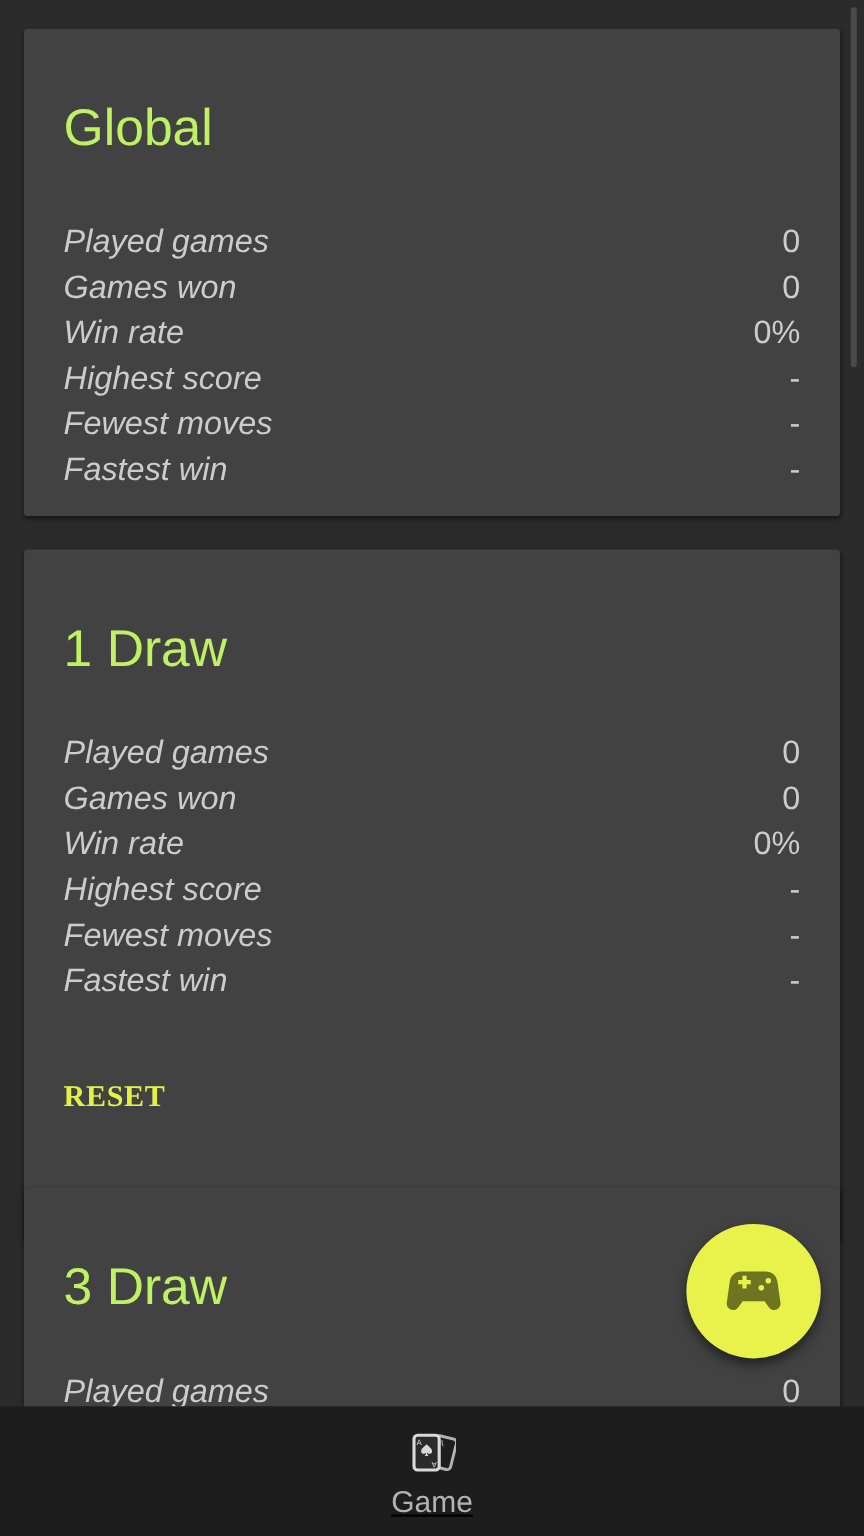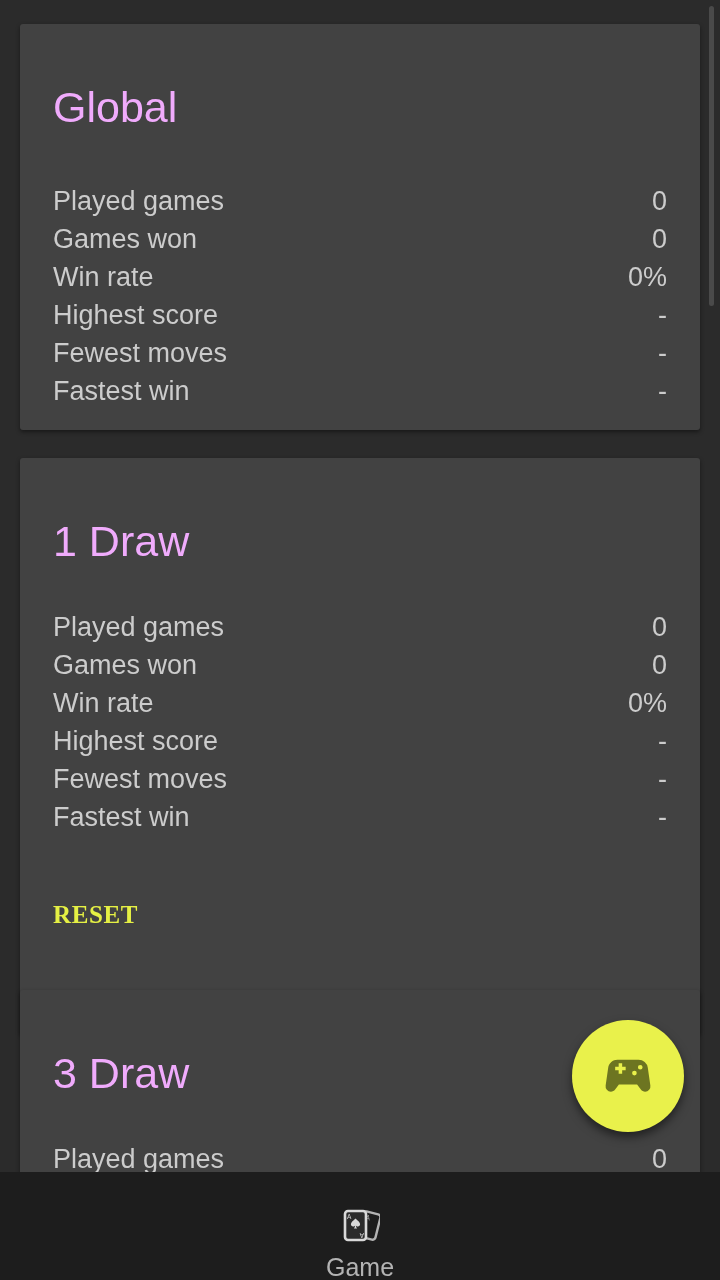--- a/index.html
+++ b/index.html
@@ -32,21 +32,21 @@
     width: 680px;
     background: #424242;
     border-radius: 3px;
     box-shadow: 0 2px 4px rgba(0,0,0,0.45);
     box-sizing: border-box;
   }
 
   .card-title {
     position: absolute;
     left: 33px;
-    color: #f0abfc;
+    color: #bef264;
     font-size: 43px;
     font-weight: 400;
     letter-spacing: 0px;
     line-height: 1;
     white-space: nowrap;
   }
 
   .stats-list {
     position: absolute;
     left: 33px;
@@ -58,20 +58,21 @@
     justify-content: space-between;
     align-items: baseline;
     height: 38px;
     line-height: 38px;
   }
   .stat-label {
     color: #cccccc;
     font-size: 27px;
     font-weight: 400;
     white-space: nowrap;
+    font-style: italic;
   }
   .stat-value {
     color: #cccccc;
     font-size: 27px;
     font-weight: 400;
     white-space: nowrap;
   }
 
   .reset-button {
     position: absolute;
@@ -117,21 +118,22 @@
     padding: 0;
   }
 
   
   #bottom-nav {
     position: absolute;
     left: 0; bottom: 0;
     width: 720px; height: 108px;
     background: #1d1d1d;
     display: flex;
-    align-items: flex-end;
+    align-items: center;
+    text-decoration: underline;
   }
   .nav-item {
     flex: 1 1 33.333%;
     display: flex;
     flex-direction: column;
     align-items: center;
     justify-content: center;
     gap: 7px;
     cursor: pointer;
     padding-top: 4px;

